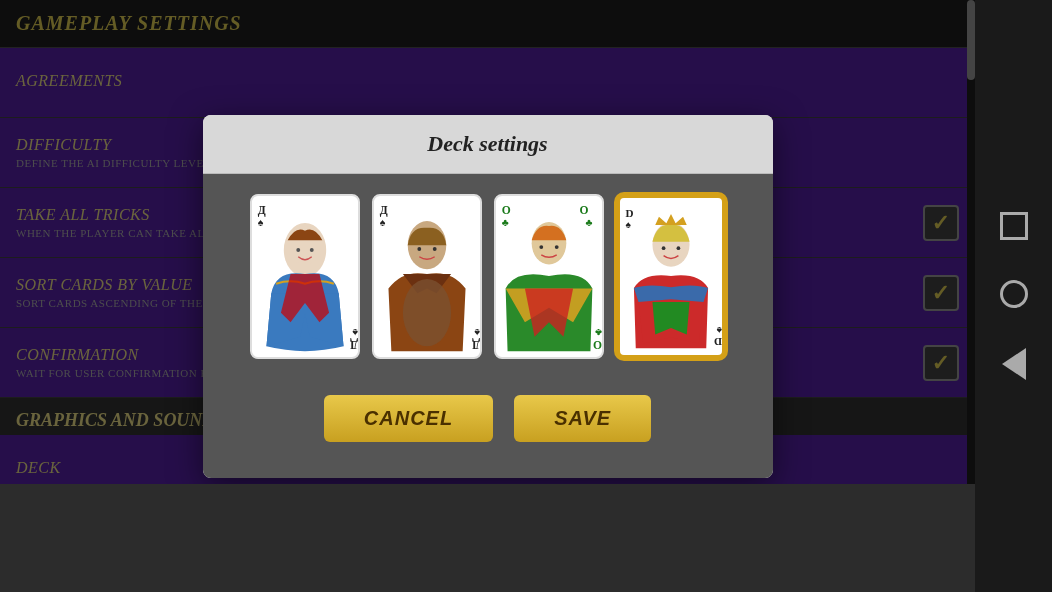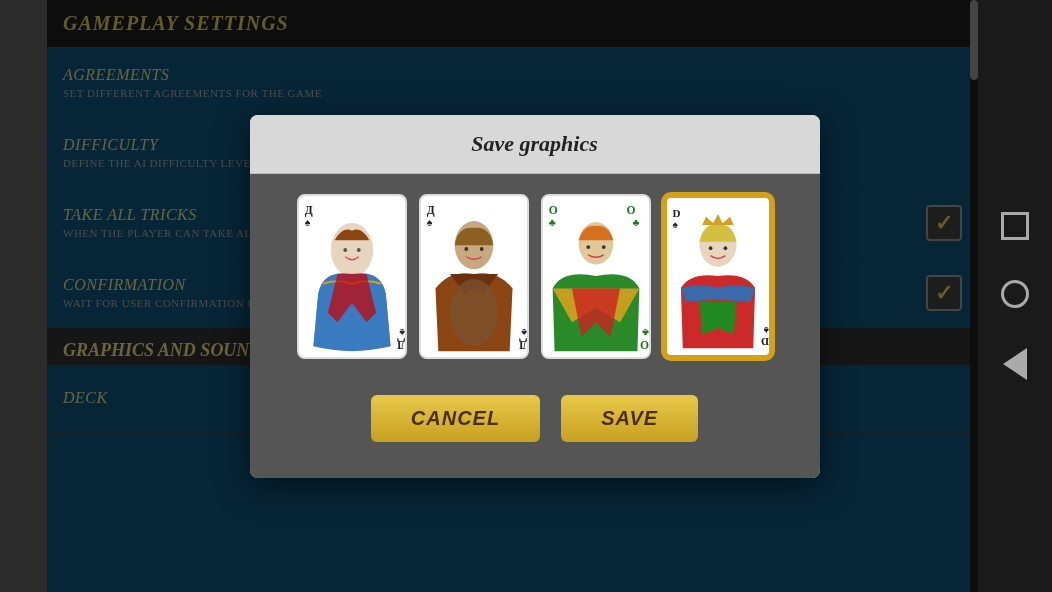--- a/index.html
+++ b/index.html
@@ -9,25 +9,24 @@
       height: 592px;
       background: #2c2c2c;
       font-family: 'Georgia', serif;
       overflow: hidden;
       display: flex;
     }
 
     
     .settings-panel {
       width: 975px;
-      height: 592px;
-      background: #0c4a6e;
+      height: 484px;
+      background: #4c1d95;
       position: relative;
       overflow: hidden;
-      margin-left: 47px;
     }
 
     
     .android-nav {
       width: 77px;
       height: 592px;
       background: #1a1a1a;
       display: flex;
       flex-direction: column;
       align-items: center;
@@ -276,39 +275,45 @@
 
   <div class="page-title">
     <h1>Gameplay settings</h1>
   </div>
 
   <div class="settings-list">
 
     <div class="settings-item">
       <div class="settings-item-text">
         <div class="settings-item-title">Agreements</div>
-        <div class="settings-item-desc">Set different agreements for the game</div>
       </div>
     </div>
 
     <div class="settings-item">
       <div class="settings-item-text">
         <div class="settings-item-title">Difficulty</div>
         <div class="settings-item-desc">Define the AI difficulty level</div>
       </div>
     </div>
 
     <div class="settings-item">
       <div class="settings-item-text">
         <div class="settings-item-title">Take all tricks</div>
         <div class="settings-item-desc">When the player can take all</div>
       </div>
       <div class="checkbox checkbox-checked"></div>
     </div>
 
+    <div class="settings-item">
+      <div class="settings-item-text">
+        <div class="settings-item-title">Sort cards by value</div>
+        <div class="settings-item-desc">Sort cards ascending of the</div>
+      </div>
+      <div class="checkbox checkbox-checked"></div>
+    </div>
 
     <div class="settings-item">
       <div class="settings-item-text">
         <div class="settings-item-title">Confirmation</div>
         <div class="settings-item-desc">Wait for user confirmation for button</div>
       </div>
       <div class="checkbox checkbox-checked"></div>
     </div>
 
     <div class="section-header">
@@ -324,21 +329,21 @@
   </div>
 
   <div class="scrollbar-track">
     <div class="scrollbar-thumb"></div>
   </div>
 
   <div class="modal-overlay">
     <div class="modal">
 
       <div class="modal-header">
-        <span class="modal-title">Save graphics</span>
+        <span class="modal-title">Deck settings</span>
       </div>
 
       <div class="modal-body">
         <div class="cards-container">
 
           <div class="card card-1">
             <svg class="card-svg" viewBox="0 0 110 165" xmlns="http://www.w3.org/2000/svg">
               <rect width="110" height="165" rx="6" fill="white"></rect>
               <text x="6" y="18" font-size="12" font-weight="bold" fill="#222">Д</text>
               <text x="6" y="30" font-size="11" fill="#222">♠</text>

